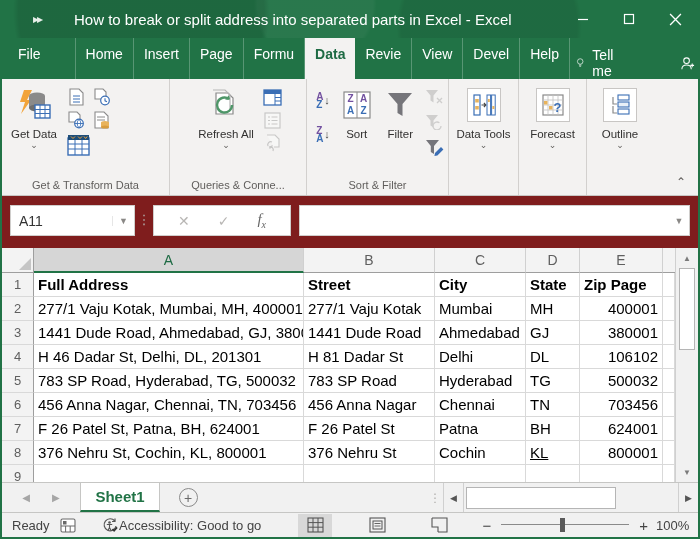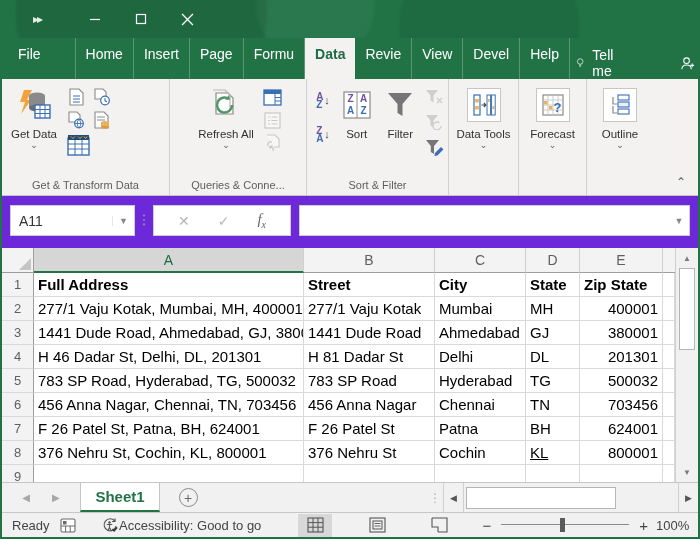--- a/index.html
+++ b/index.html
@@ -51,21 +51,21 @@
   .mini { width:20px; height:20px; display:flex; align-items:center; justify-content:center; }
   .disabled { opacity:.4; }
   .sortpair { display:flex; flex-direction:column; align-items:center; line-height:.85;
               font-size:10px; font-weight:bold; }
   .sortAZ { display:flex; align-items:center; gap:1px; }
   .letP { color:#7251a0; } .letB { color:#3a6eb5; }
   .arrow-dn { color:#444; font-size:11px; font-weight:normal; }
   .collapse-chevron { position:absolute; right:12px; bottom:6px; color:#605e5c; font-size:12px; }
 
   
-  .fbar { height:52px; flex:0 0 52px; background:#6d28d9; display:flex; align-items:flex-start;
+  .fbar { height:52px; flex:0 0 52px; background:#7f1d1d; display:flex; align-items:flex-start;
           padding:9px 8px 0; gap:0; }
   .namebox { width:125px; height:31px; background:#fff; border:1px solid #d0cecc; display:flex;
              align-items:center; font-size:14px; color:#333; }
   .namebox .nb-text { flex:1; padding-left:8px; }
   .nb-drop { width:22px; text-align:center; color:#8a8886; font-size:9px; border-left:1px solid #e6e6e6; }
   .fdots { width:18px; text-align:center; color:#b0aeac; font-size:13px; padding-top:7px; letter-spacing:0; }
   .fxbox { width:138px; height:31px; background:#fff; border:1px solid #d0cecc; display:flex;
            align-items:center; justify-content:space-around; padding:0 10px; }
   .fxbox .fbtn { font-size:14px; color:#b8b6b4; }
   .fxbox .fx { color:#666; font-style:italic; font-family:"Liberation Serif", serif; font-size:15px; }
@@ -137,20 +137,21 @@
   .zoom-sign { font-size:15px; color:#444; }
   .zoom-pct { width:42px; text-align:right; padding-right:10px; font-size:13px; }
 </style>
 </head>
 <body>
 
 <div class="window">
 
   <div class="titlebar">
     <div class="qat">▸▸</div>
+    <div class="title">How to break or split address into separated parts in Excel  -  Excel</div>
     <div class="winctl">
       <div class="winbtn">
         <svg width="12" height="12" viewBox="0 0 12 12">
             <line x1="1" y1="6.5" x2="11" y2="6.5" stroke="#fff" stroke-width="1.2"></line>
           </svg>
       </div>
       <div class="winbtn">
         <svg width="12" height="12" viewBox="0 0 12 12">
             <rect x="1.5" y="1.5" width="9" height="9" fill="none" stroke="#fff" stroke-width="1.2"></rect>
           </svg>
@@ -458,21 +459,21 @@
           <div class="colhdr" style="width: 54px;">D</div>
           <div class="colhdr" style="width: 83px;">E</div>
           <div class="fillhdr"></div>
         </div>
         <div class="grid-row">
           <div class="rowhdr">1</div>
           <div class="cell bold" style="width: 270px;">Full Address</div>
           <div class="cell bold" style="width: 131px;">Street</div>
           <div class="cell bold" style="width: 91px;">City</div>
           <div class="cell bold" style="width: 54px;">State</div>
-          <div class="cell bold" style="width: 83px;">Zip State</div>
+          <div class="cell bold" style="width: 83px;">Zip Page</div>
           <div class="fillcol"></div>
         </div>
         <div class="grid-row">
           <div class="rowhdr">2</div>
           <div class="cell" style="width: 270px;">277/1 Vaju Kotak, Mumbai, MH, 400001</div>
           <div class="cell" style="width: 131px;">277/1 Vaju Kotak</div>
           <div class="cell" style="width: 91px;">Mumbai</div>
           <div class="cell" style="width: 54px;">MH</div>
           <div class="cell num" style="width: 83px;">400001</div>
           <div class="fillcol"></div>
@@ -485,21 +486,21 @@
           <div class="cell" style="width: 54px;">GJ</div>
           <div class="cell num" style="width: 83px;">380001</div>
           <div class="fillcol"></div>
         </div>
         <div class="grid-row">
           <div class="rowhdr">4</div>
           <div class="cell" style="width: 270px;">H 46 Dadar St, Delhi, DL, 201301</div>
           <div class="cell" style="width: 131px;">H 81 Dadar St</div>
           <div class="cell" style="width: 91px;">Delhi</div>
           <div class="cell" style="width: 54px;">DL</div>
-          <div class="cell num" style="width: 83px;">201301</div>
+          <div class="cell num" style="width: 83px;">106102</div>
           <div class="fillcol"></div>
         </div>
         <div class="grid-row">
           <div class="rowhdr">5</div>
           <div class="cell" style="width: 270px;">783 SP Road, Hyderabad, TG, 500032</div>
           <div class="cell" style="width: 131px;">783 SP Road</div>
           <div class="cell" style="width: 91px;">Hyderabad</div>
           <div class="cell" style="width: 54px;">TG</div>
           <div class="cell num" style="width: 83px;">500032</div>
           <div class="fillcol"></div>

